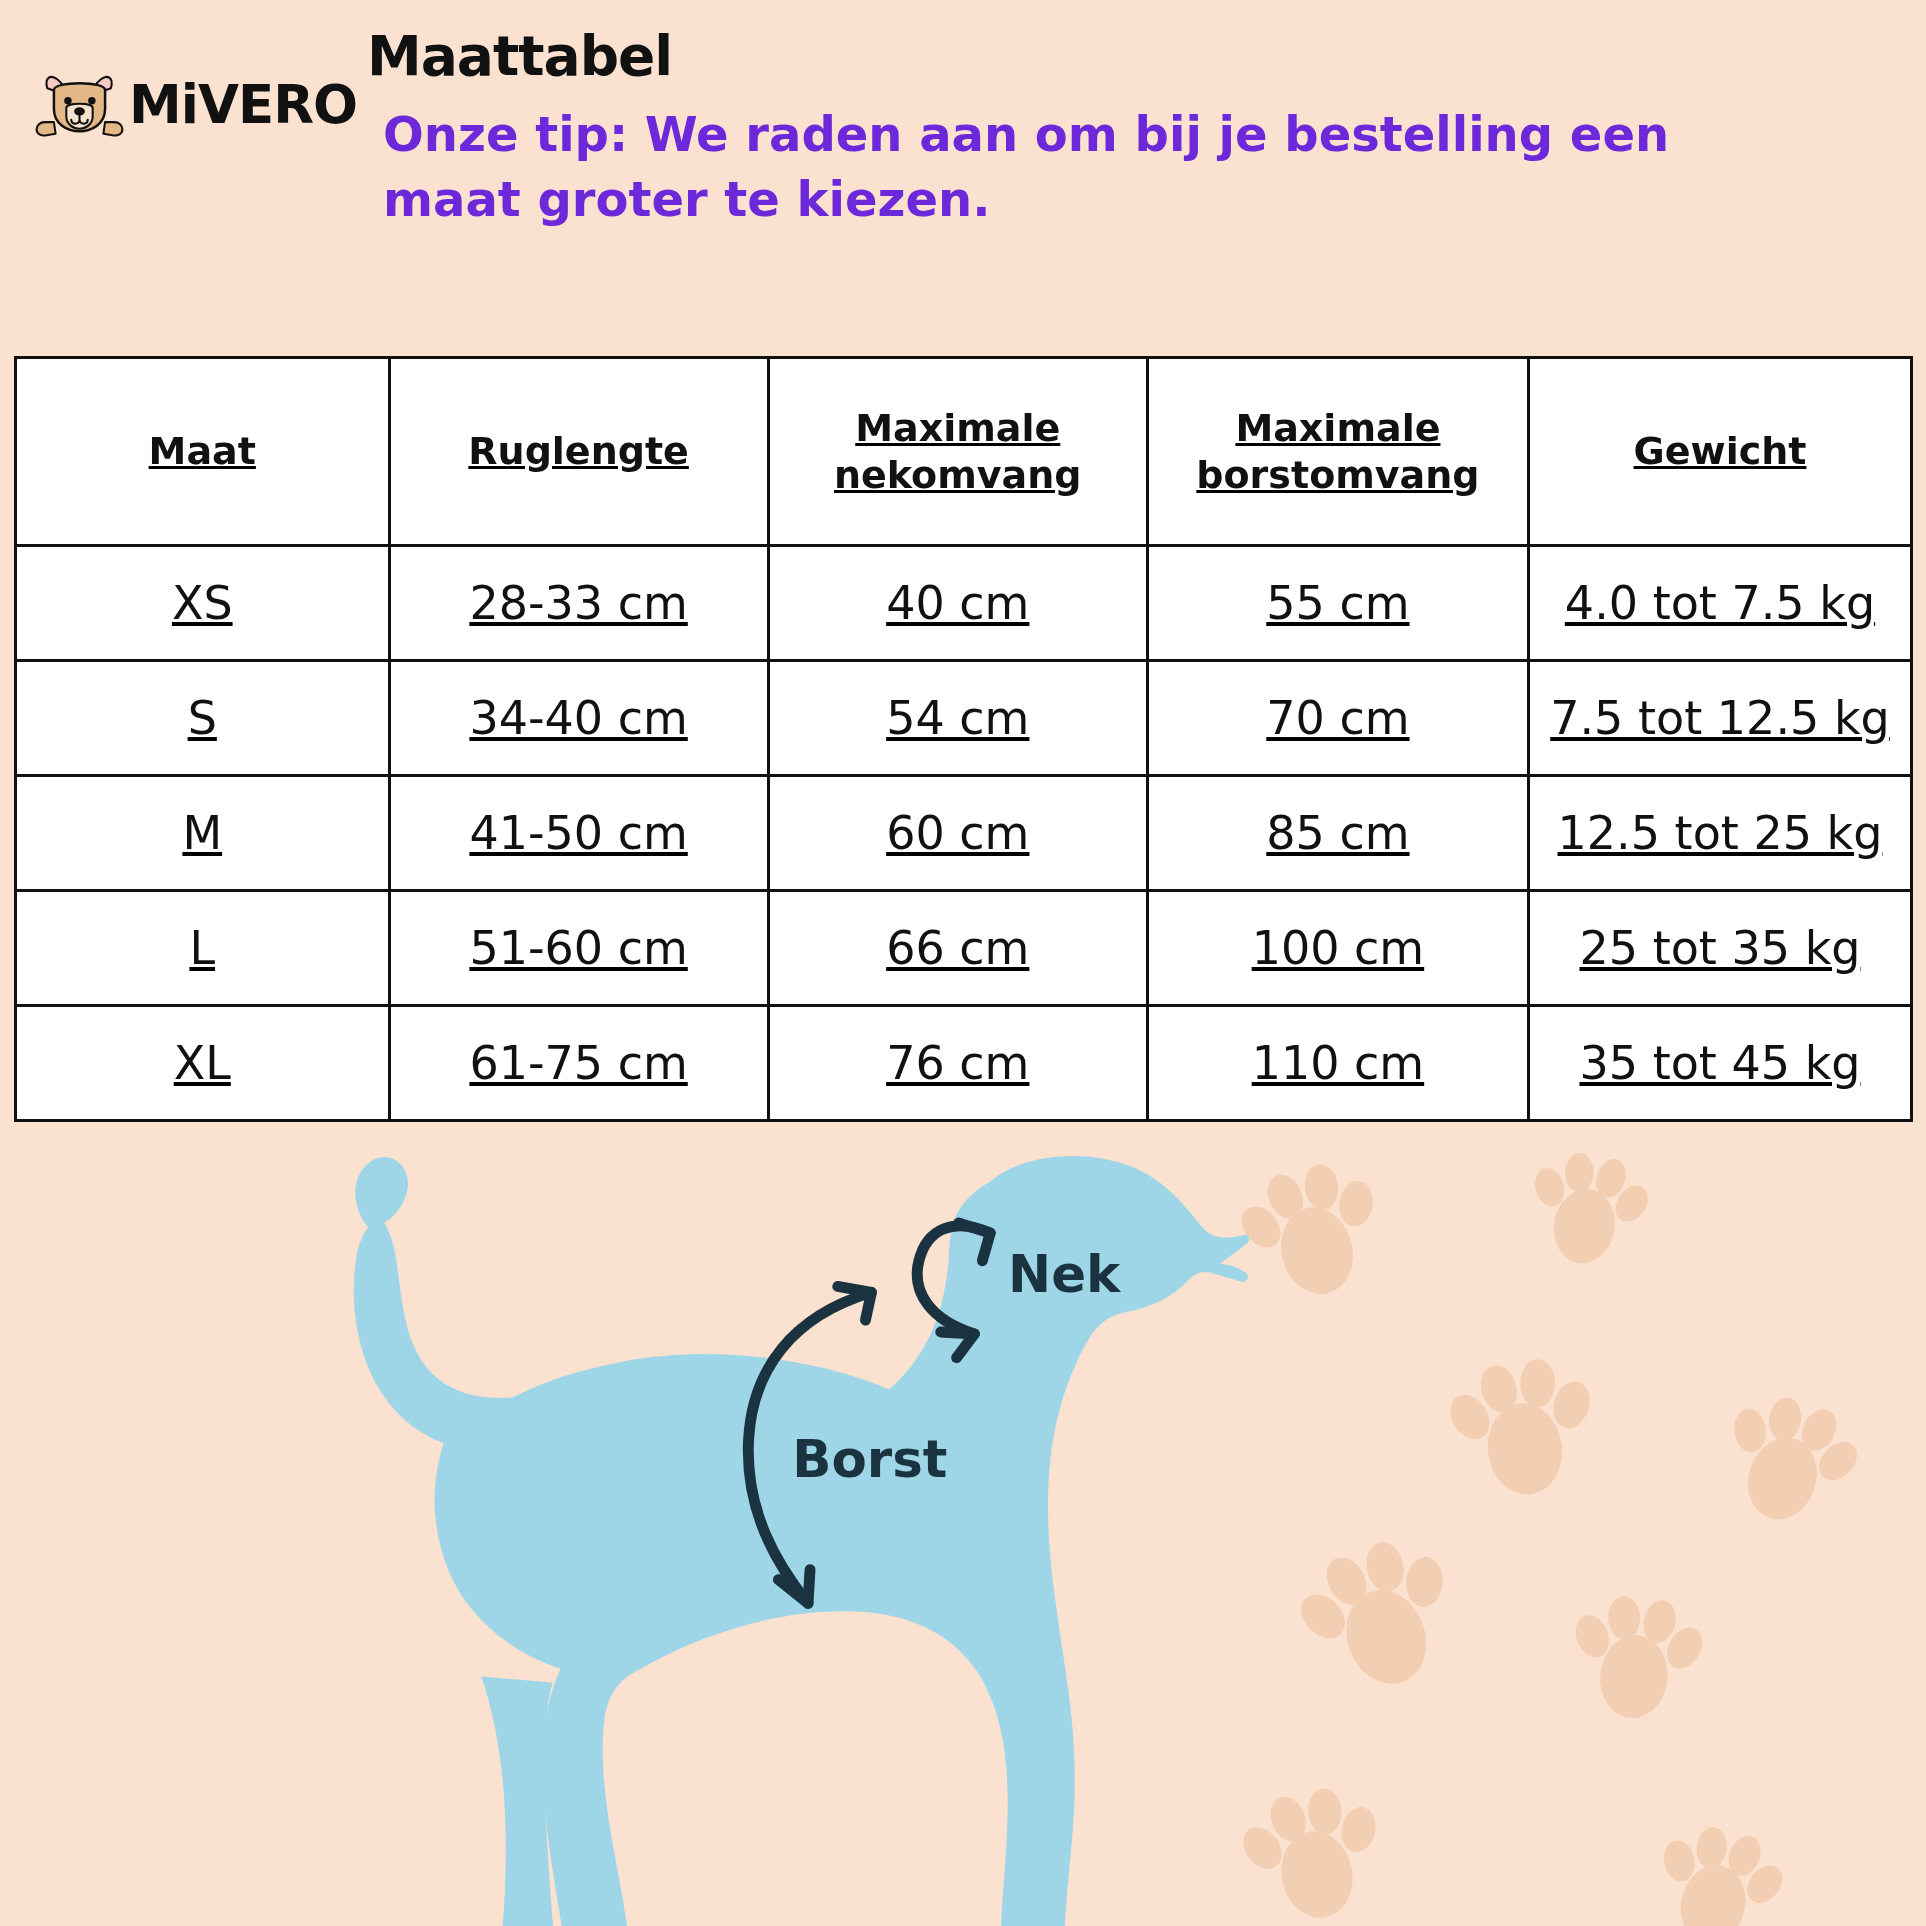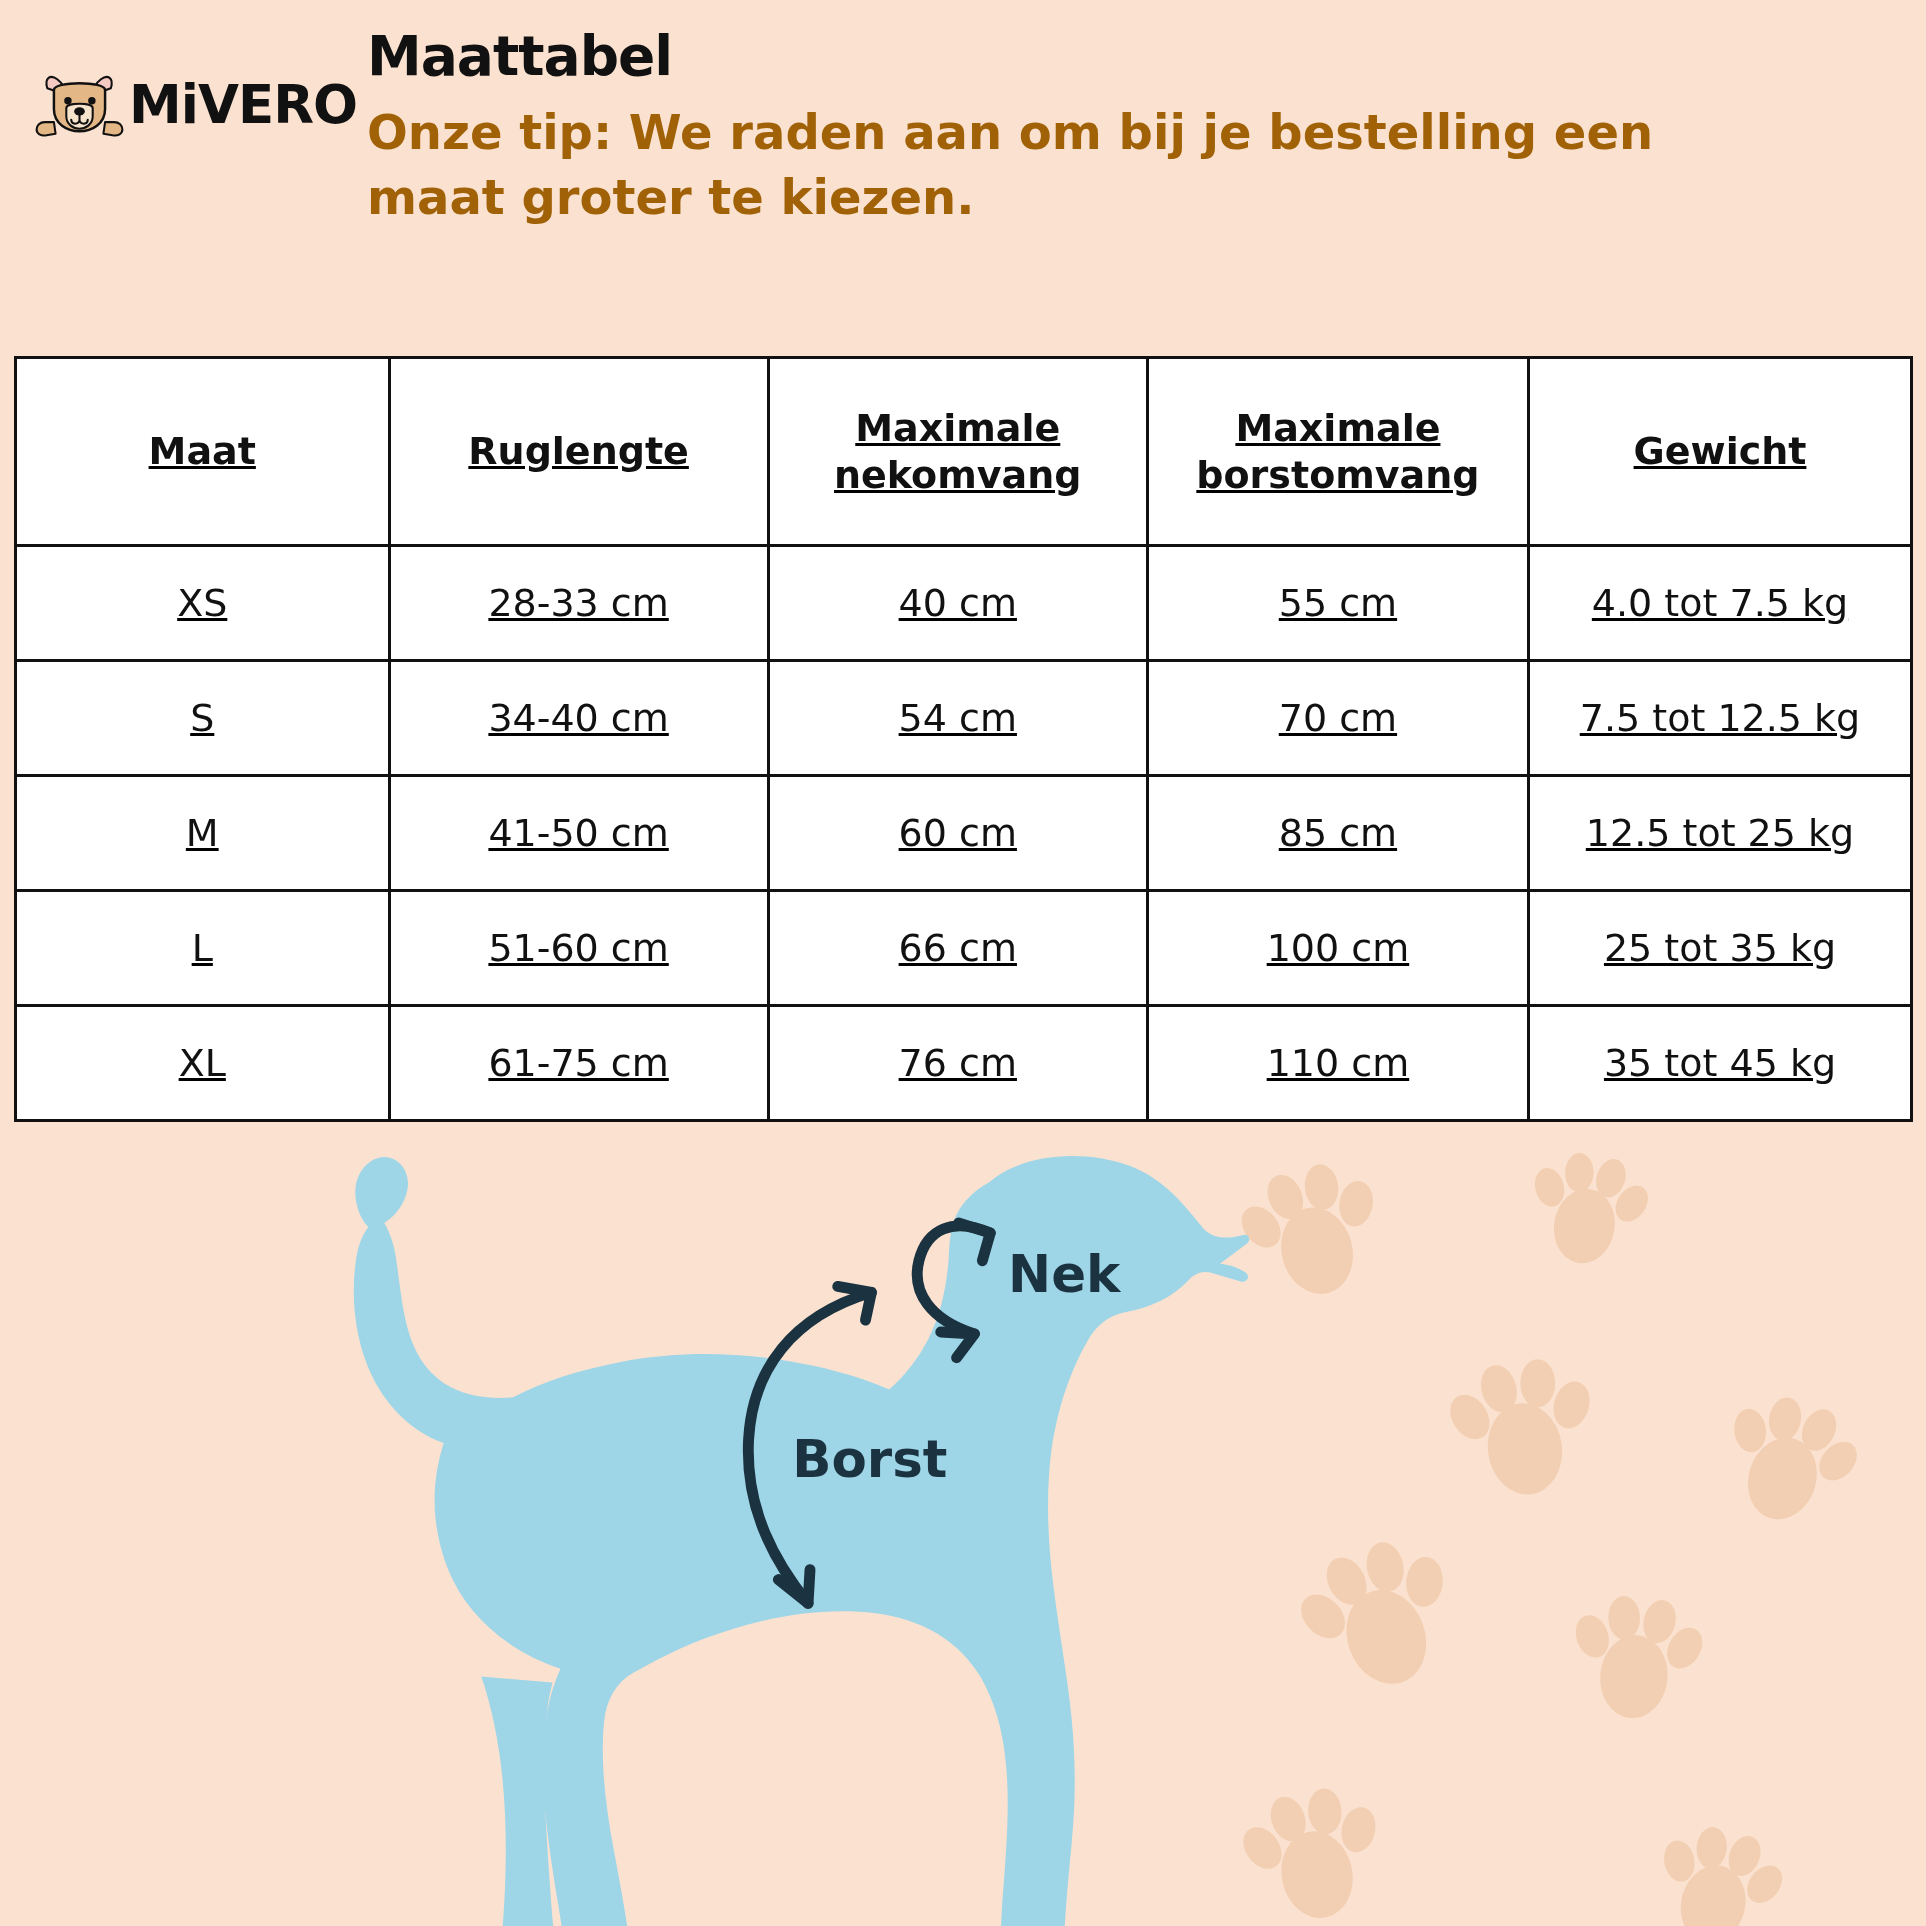--- a/index.html
+++ b/index.html
@@ -59,23 +59,23 @@
     font-weight: bold;
     color: #111111;
     margin: 0 0 14px 0;
     line-height: 1.05;
     letter-spacing: -1px;
   }
   .subtitle {
     font-family: "DejaVu Sans", sans-serif;
     font-size: 48px;
     font-weight: bold;
-    color: #a16207;
+    color: #6d28d9;
     line-height: 1.35;
-    margin: 0;
+    margin: 16px;
     max-width: 1317px;
   }
 
   
   .table-wrap {
     padding: 0 14px;
     box-sizing: border-box;
   }
   table.size-table {
     width: 100%;
@@ -92,21 +92,21 @@
     font-family: "DejaVu Sans", sans-serif;
   }
   table.size-table th {
     font-size: 38px;
     font-weight: bold;
     height: 173px;
     padding: 6px 10px;
     line-height: 1.22;
   }
   table.size-table td {
-    font-size: 38px;
+    font-size: 46px;
     font-weight: normal;
     height: 104px;
     padding: 4px 8px;
   }
   col.c1 { width: 19.7%; }
   col.c2 { width: 20.0%; }
   col.c3 { width: 20.0%; }
   col.c4 { width: 20.1%; }
   col.c5 { width: 20.2%; }
 

